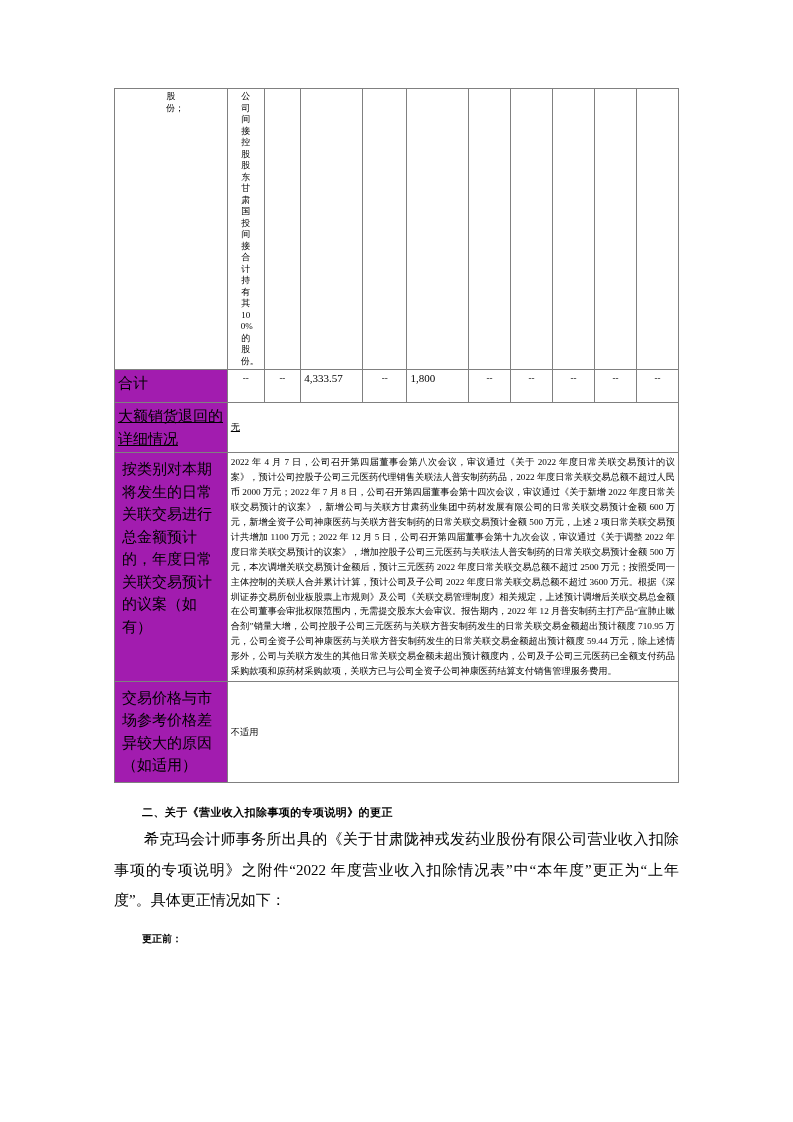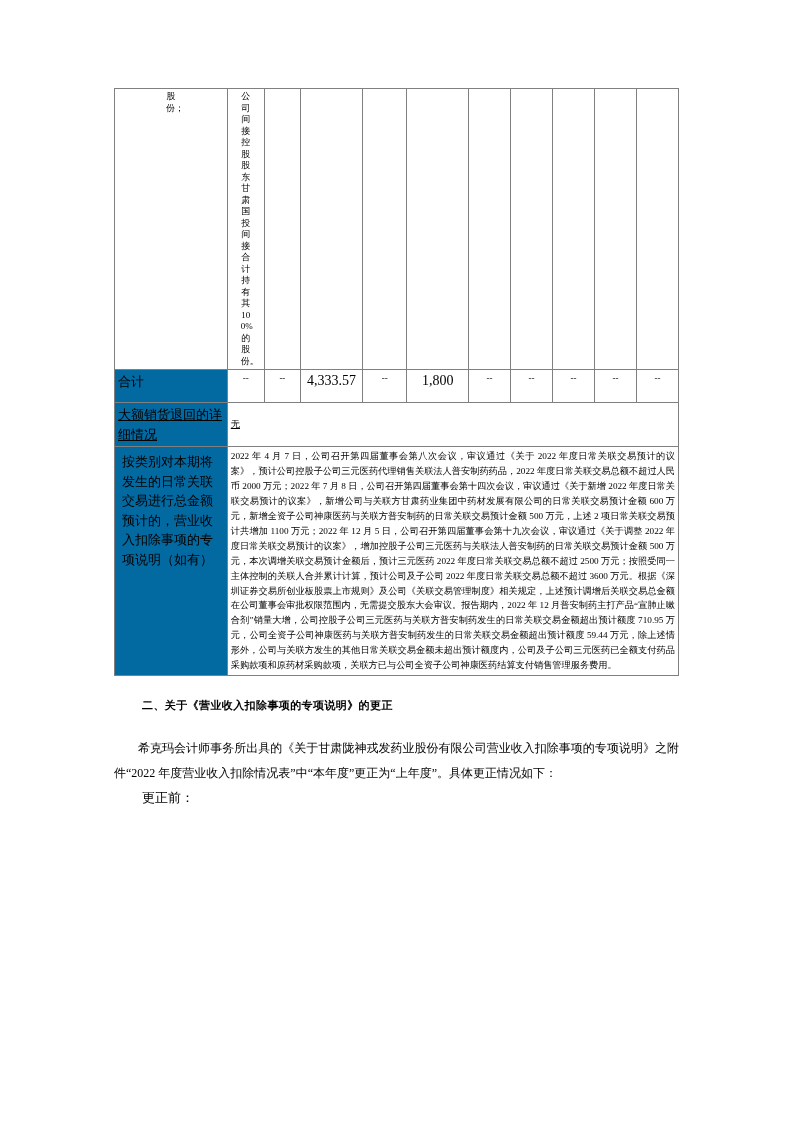--- a/index.html
+++ b/index.html
@@ -36,22 +36,22 @@
     width: 565px;
     font-size: 9px;
     line-height: 1.35;
   }
   table.main td {
     border: 1px solid #808080;
     vertical-align: top;
     padding: 2px 3px;
   }
   .lbl-cell {
-    background: #0369a1;
-    font-size: 13px;
+    background: #a21caf;
+    font-size: 15px;
     line-height: 1.5;
     vertical-align: middle;
   }
   .vcol {
     width: 14px;
     font-size: 9px;
     line-height: 1.28;
     text-align: center;
     padding-top: 3px;
   }
@@ -63,23 +63,22 @@
   .c-dash {
     text-align: center;
     vertical-align: middle;
     font-size: 9px;
   }
   .sum-row td {
     height: 28px;
     vertical-align: middle;
   }
   .num {
-    text-align: center;
     vertical-align: middle;
-    font-size: 14px;
+    font-size: 11px;
     line-height: 1.25;
   }
   .body-cell {
     font-size: 9.2px;
     line-height: 1.62;
     text-align: justify;
     text-justify: inter-ideograph;
     padding: 4px 5px 5px 5px;
   }
   .lbl-inner {
@@ -89,32 +88,32 @@
 
   
   .section-title {
     margin-top: 22px;
     margin-left: 28px;
     font-size: 11px;
     font-weight: bold;
     letter-spacing: 0.4px;
   }
   p.para {
-    margin: 23px 0 0 0;
-    font-size: 12px;
+    margin: 4px 0 0 0;
+    font-size: 15px;
     line-height: 2.05;
     text-indent: 2em;
     text-align: justify;
     text-justify: inter-ideograph;
   }
   .sub-title {
-    margin-top: 4px;
+    margin-top: 16px;
     margin-left: 28px;
-    font-size: 13px;
-    font-weight: normal;
+    font-size: 10px;
+    font-weight: bold;
   }
 </style>
 </head>
 <body>
 
 <div class="page">
   <div class="content">
 
     <table class="main">
       <colgroup>
@@ -164,25 +163,31 @@
         <td class="c-dash">--</td>
       </tr>
 
       <tr class="small-row">
         <td class="lbl-cell">大额销货退回的详细情况</td>
         <td colspan="10" class="body-cell" style="vertical-align:middle">无</td>
       </tr>
 
       <tr>
         <td class="lbl-cell">
-          <div class="lbl-inner">按类别对本期将发生的日常关联交易进行总金额预计的，营业收入扣除事项的专项说明（如有）</div>
+          <div class="lbl-inner">按类别对本期将发生的日常关联交易进行总金额预计的，年度日常关联交易预计的议案（如有）</div>
         </td>
         <td colspan="10" class="body-cell">2022 年 4 月 7 日，公司召开第四届董事会第八次会议，审议通过《关于 2022 年度日常关联交易预计的议案》，预计公司控股子公司三元医药代理销售关联法人普安制药药品，2022 年度日常关联交易总额不超过人民币 2000 万元；2022 年 7 月 8 日，公司召开第四届董事会第十四次会议，审议通过《关于新增 2022 年度日常关联交易预计的议案》，新增公司与关联方甘肃药业集团中药材发展有限公司的日常关联交易预计金额 600 万元，新增全资子公司神康医药与关联方普安制药的日常关联交易预计金额 500 万元，上述 2 项日常关联交易预计共增加 1100 万元；2022 年 12 月 5 日，公司召开第四届董事会第十九次会议，审议通过《关于调整 2022 年度日常关联交易预计的议案》，增加控股子公司三元医药与关联法人普安制药的日常关联交易预计金额 500 万元，本次调增关联交易预计金额后，预计三元医药 2022 年度日常关联交易总额不超过 2500 万元；按照受同一主体控制的关联人合并累计计算，预计公司及子公司 2022 年度日常关联交易总额不超过 3600 万元。根据《深圳证券交易所创业板股票上市规则》及公司《关联交易管理制度》相关规定，上述预计调增后关联交易总金额在公司董事会审批权限范围内，无需提交股东大会审议。报告期内，2022 年 12 月普安制药主打产品“宣肺止嗽合剂”销量大增，公司控股子公司三元医药与关联方普安制药发生的日常关联交易金额超出预计额度 710.95 万元，公司全资子公司神康医药与关联方普安制药发生的日常关联交易金额超出预计额度 59.44 万元，除上述情形外，公司与关联方发生的其他日常关联交易金额未超出预计额度内，公司及子公司三元医药已全额支付药品采购款项和原药材采购款项，关联方已与公司全资子公司神康医药结算支付销售管理服务费用。</td>
       </tr>
 
+      <tr>
+        <td class="lbl-cell" style="height:30px">
+          <div class="lbl-inner">交易价格与市场参考价格差异较大的原因（如适用）</div>
+        </td>
+        <td colspan="10" class="body-cell" style="vertical-align:middle">不适用</td>
+      </tr>
     </tbody>
       </table>
 
     <div class="section-title">二、关于《营业收入扣除事项的专项说明》的更正</div>
 
     <p class="para">希克玛会计师事务所出具的《关于甘肃陇神戎发药业股份有限公司营业收入扣除事项的专项说明》之附件“2022 年度营业收入扣除情况表”中“本年度”更正为“上年度”。具体更正情况如下：</p>
 
     <div class="sub-title">更正前：</div>
 
   </div>

